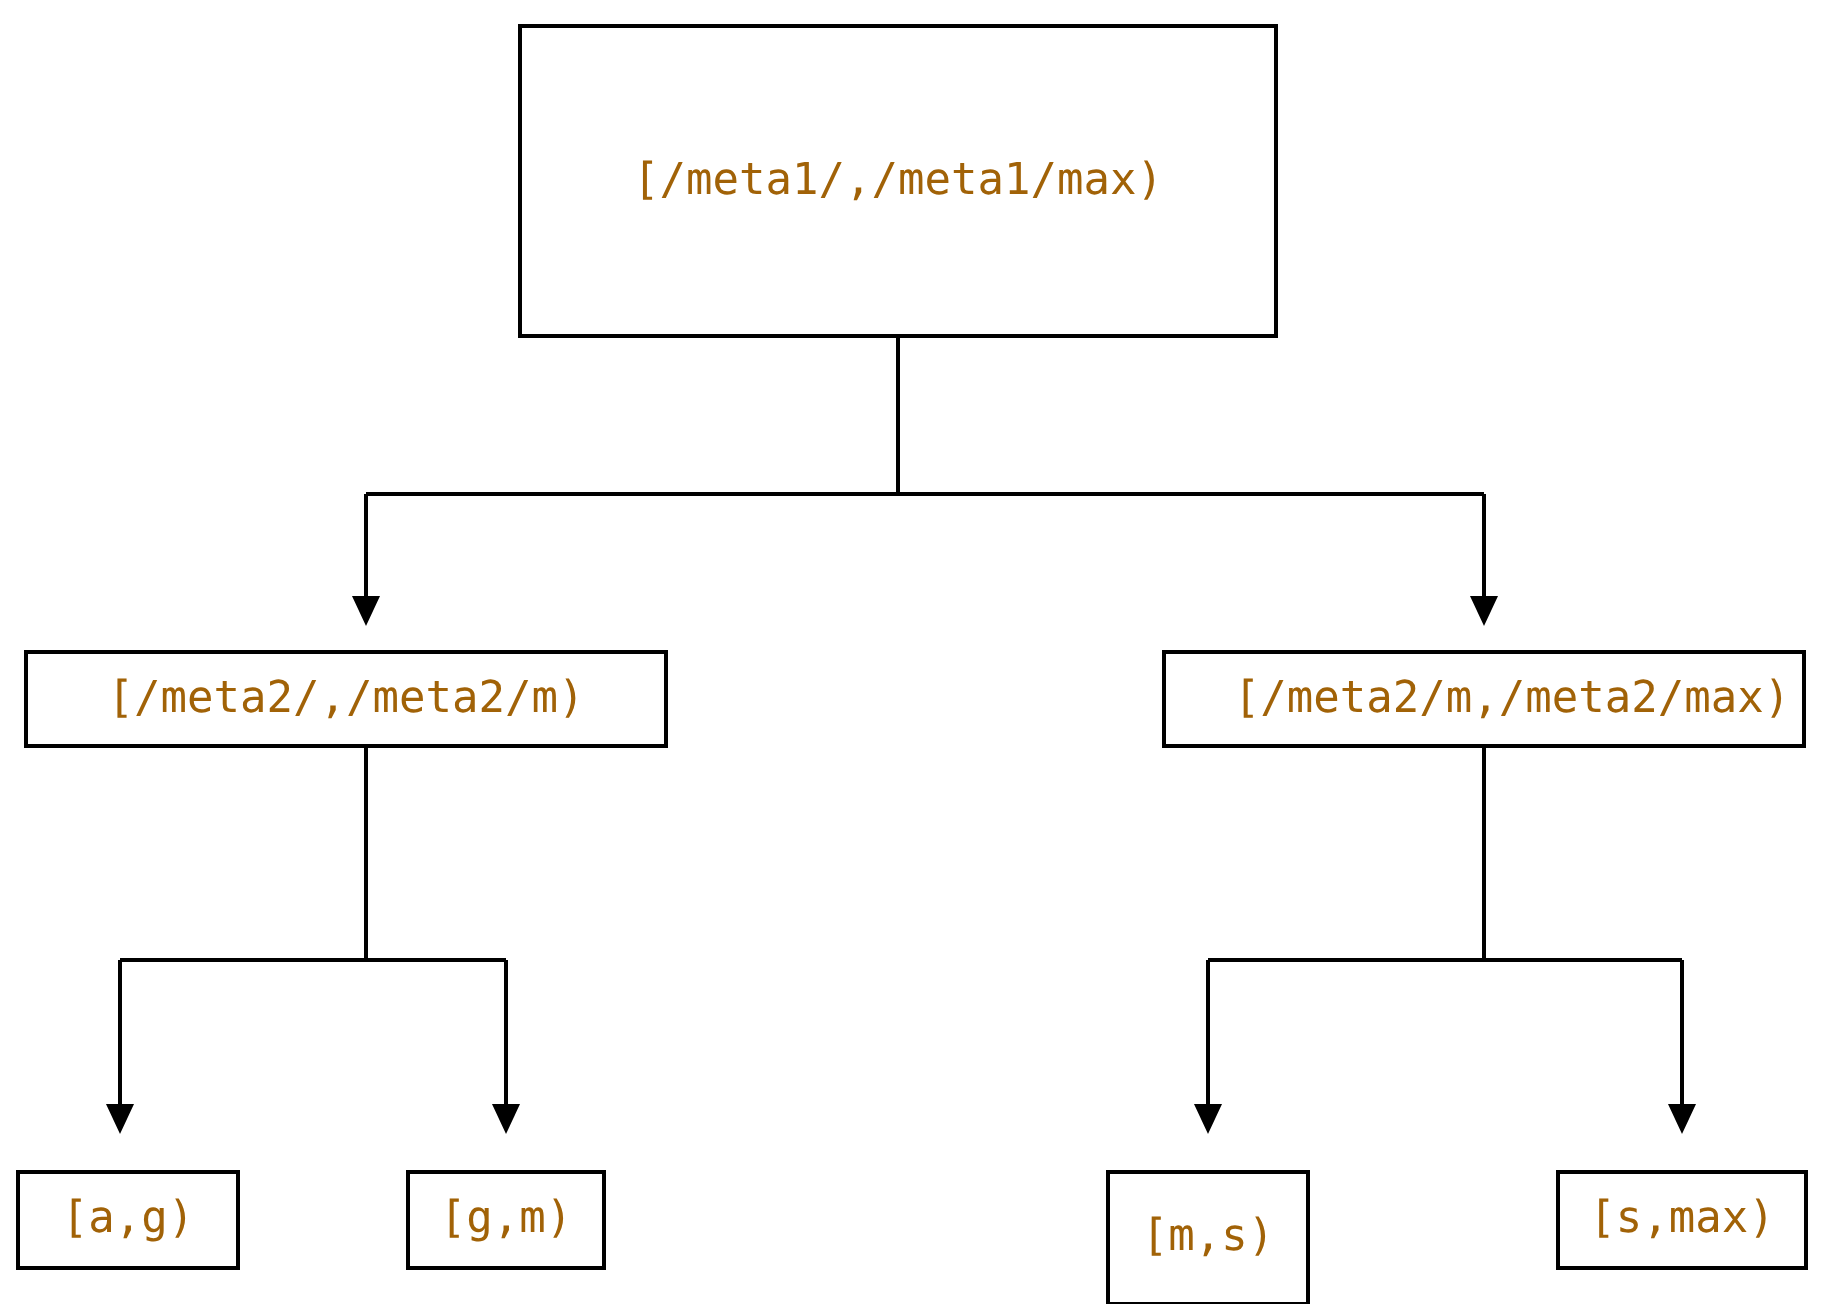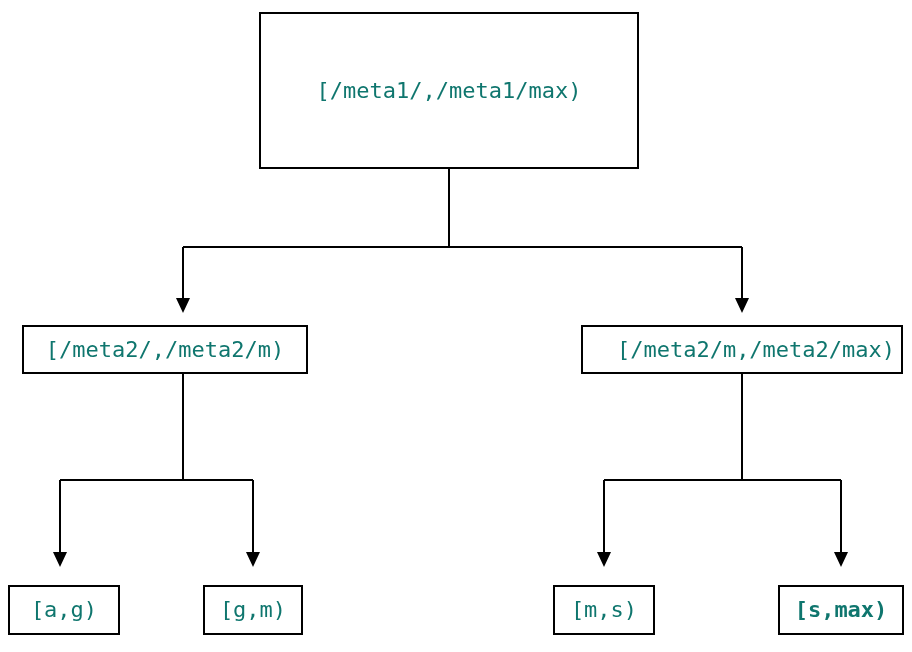--- a/index.html
+++ b/index.html
@@ -32,32 +32,32 @@
     stroke: none;
   }
   .node {
     position: absolute;
     box-sizing: border-box;
     background: #ffffff;
     border: 2px solid #000000;
     display: flex;
     align-items: center;
     justify-content: center;
-    color: #0f766e;
+    color: #a16207;
     font-size: 22px;
     line-height: 1;
     white-space: nowrap;
   }
   .n-root  { left: 259px; top: 12px;  width: 380px; height: 157px; }
-  .n-left  { left: 22px;  top: 325px; width: 286px; height: 49px; }
+  .n-left  { left: 12px;  top: 325px; width: 322px; height: 49px; }
   .n-right { left: 581px; top: 325px; width: 322px; height: 49px; padding-left: 28px; }
   .n-ag    { left: 8px;   top: 585px; width: 112px; height: 50px; }
   .n-gm    { left: 203px; top: 585px; width: 100px; height: 50px; }
-  .n-ms    { left: 553px; top: 585px; width: 102px; height: 50px; }
-  .n-smax  { left: 778px; top: 585px; width: 126px; height: 50px; font-weight: bold; }
+  .n-ms    { left: 553px; top: 585px; width: 102px; height: 68px; }
+  .n-smax  { left: 778px; top: 585px; width: 126px; height: 50px; }
 </style>
 </head>
 <body>
 
 <div class="stage">
 
   <svg class="connectors" viewBox="0 0 912 652" xmlns="http://www.w3.org/2000/svg" aria-hidden="true">
 
     <path class="line" d="M449 169 V247 M183 247 H742 M183 247 V299 M742 247 V299"></path>
     <path class="arrow" d="M176 298 L190 298 L183 313 Z"></path>

